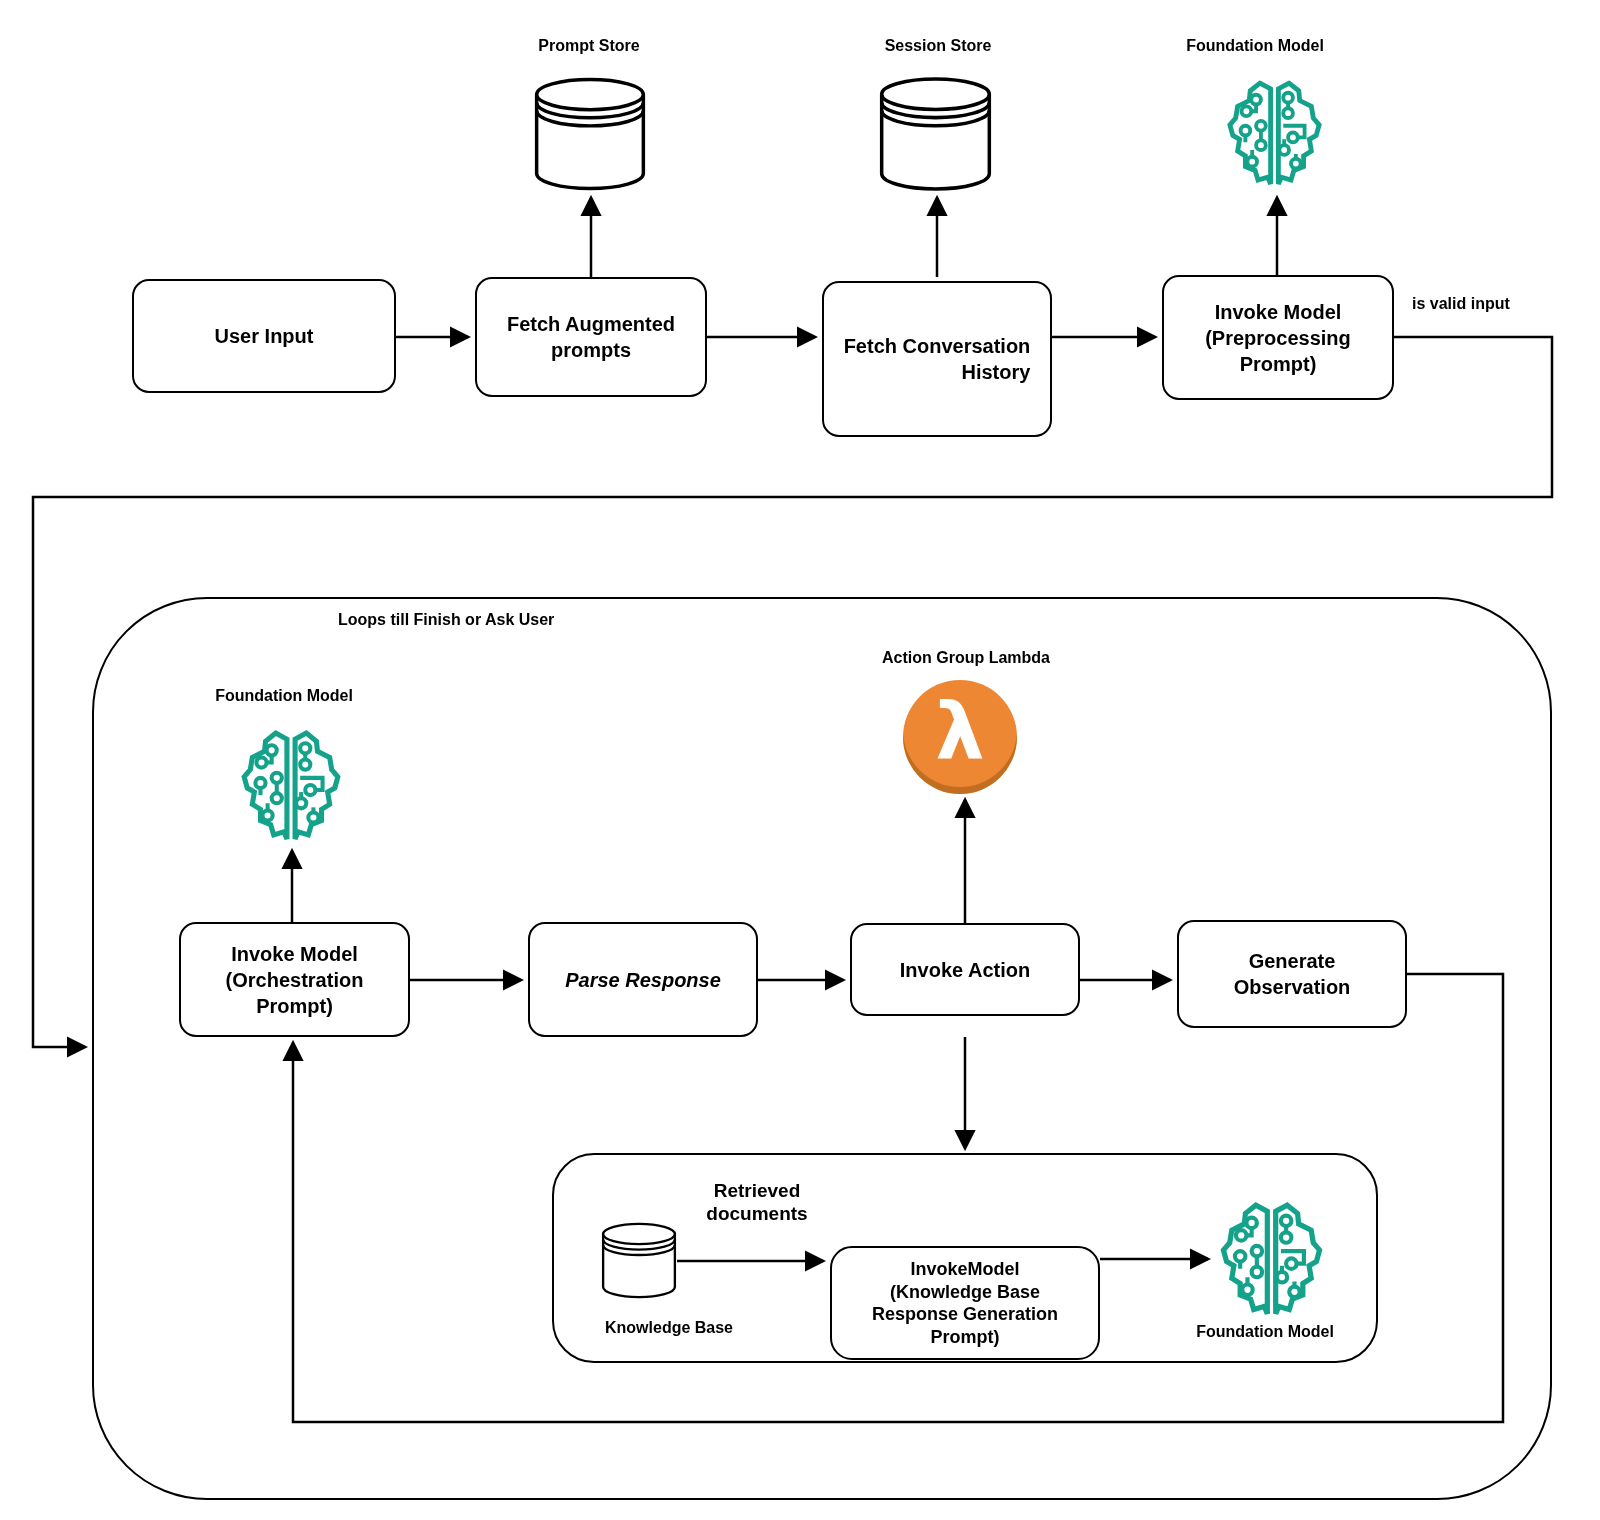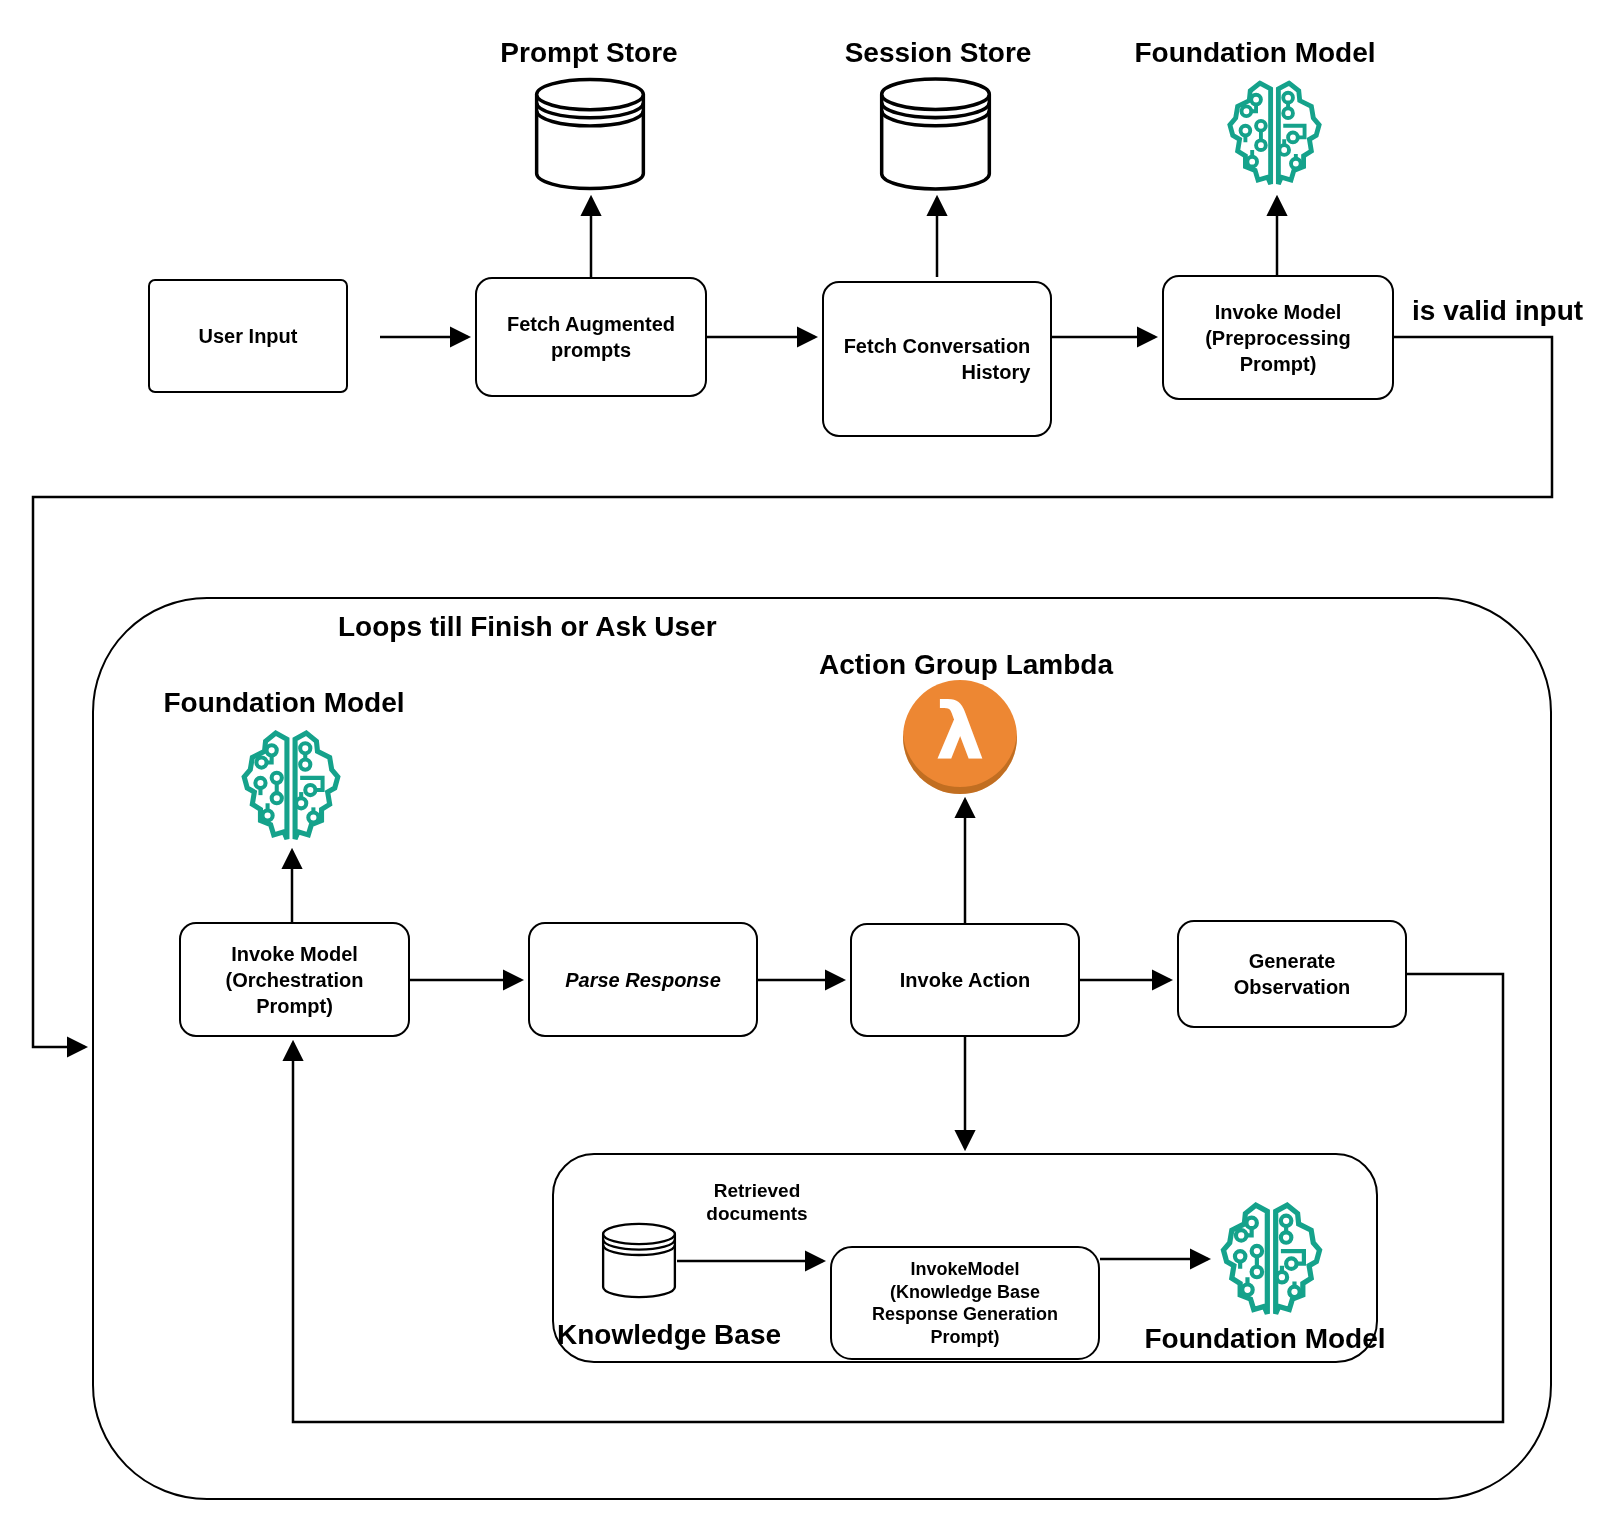--- a/index.html
+++ b/index.html
@@ -15,46 +15,46 @@
     background:#ffffff; border:2.5px solid #000; border-radius:17px;
     display:flex; align-items:center; justify-content:center;
     text-align:center; font-weight:bold; font-size:20px; line-height:1.3;
     white-space:pre-line; z-index:3; padding:4px 8px;
   }
   .container-box {
     position:absolute; box-sizing:border-box;
     background:transparent; border:2.5px solid #000; z-index:1;
   }
   .lbl {
-    position:absolute; font-weight:bold; font-size:28px; line-height:1.2;
+    position:absolute; font-weight:bold; font-size:16px; line-height:1.2;
     white-space:pre-line; z-index:4; color:#000;
   }
   .lbl.centered { transform:translateX(-50%); text-align:center; }
   .icon { position:absolute; z-index:3; }
   .icon svg { display:block; width:100%; height:100%; }
 
   #lambda-badge {
     position:absolute; left:903px; top:680px; width:114px; height:114px;
     border-radius:50%; background:#ED8733;
     box-shadow: inset 0 -7px 0 rgba(140,80,10,0.45);
     display:flex; align-items:center; justify-content:center; z-index:3;
   }
   #lambda-badge .glyph {
     color:#ffffff; font-size:78px; font-weight:bold;
     font-family:"DejaVu Sans", sans-serif; margin-top:-10px;
   }
 
   
-  #n-user-input           { left:148px;  top:279px;  width:200px; height:114px;border-radius:7px; }
+  #n-user-input           { left:132px;  top:279px;  width:264px; height:114px; }
   #n-fetch-augmented      { left:475px;  top:277px;  width:232px; height:120px; }
   #n-fetch-conversation   { left:822px;  top:281px;  width:230px; height:156px;text-align:right; }
   #n-invoke-preprocessing { left:1162px; top:275px;  width:232px; height:125px; }
   #n-invoke-orchestration { left:179px;  top:922px;  width:231px; height:115px; }
   #n-parse-response       { left:528px;  top:922px;  width:230px; height:115px;font-style:italic; }
-  #n-invoke-action        { left:850px;  top:923px;  width:230px; height:114px; }
+  #n-invoke-action        { left:850px;  top:923px;  width:230px; height:93px; }
   #n-generate-observation { left:1177px; top:920px;  width:230px; height:108px; }
   #n-invoke-model-kb      { left:830px;  top:1202px; width:270px; height:114px;
                             border-radius:22px; font-size:18px; line-height:1.25;margin-top:44px; }
 
   #loop-box   { left:92px;  top:597px;  width:1460px; height:903px; border-radius:115px; }
   #kb-subbox  { left:552px; top:1153px; width:826px;  height:210px; border-radius:42px; z-index:2; }
 
   
   #ic-prompt-store  { left:532px;  top:75px;   width:116px; height:118px; }
   #ic-session-store { left:877px;  top:75px;   width:117px; height:118px; }

